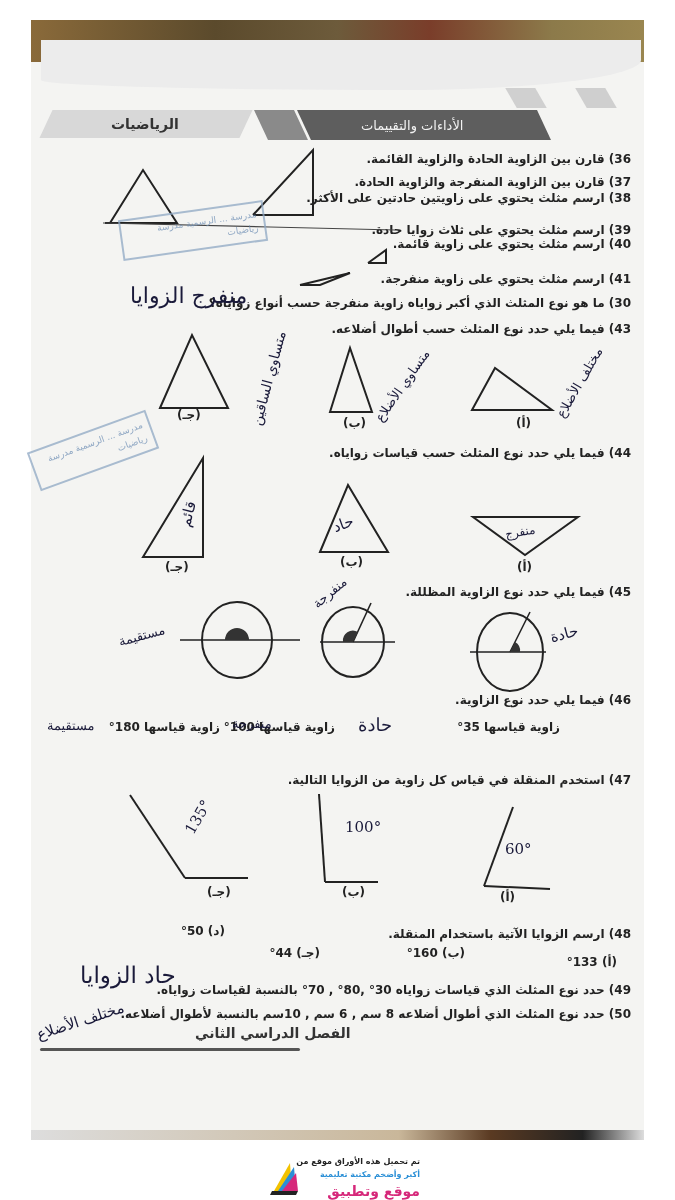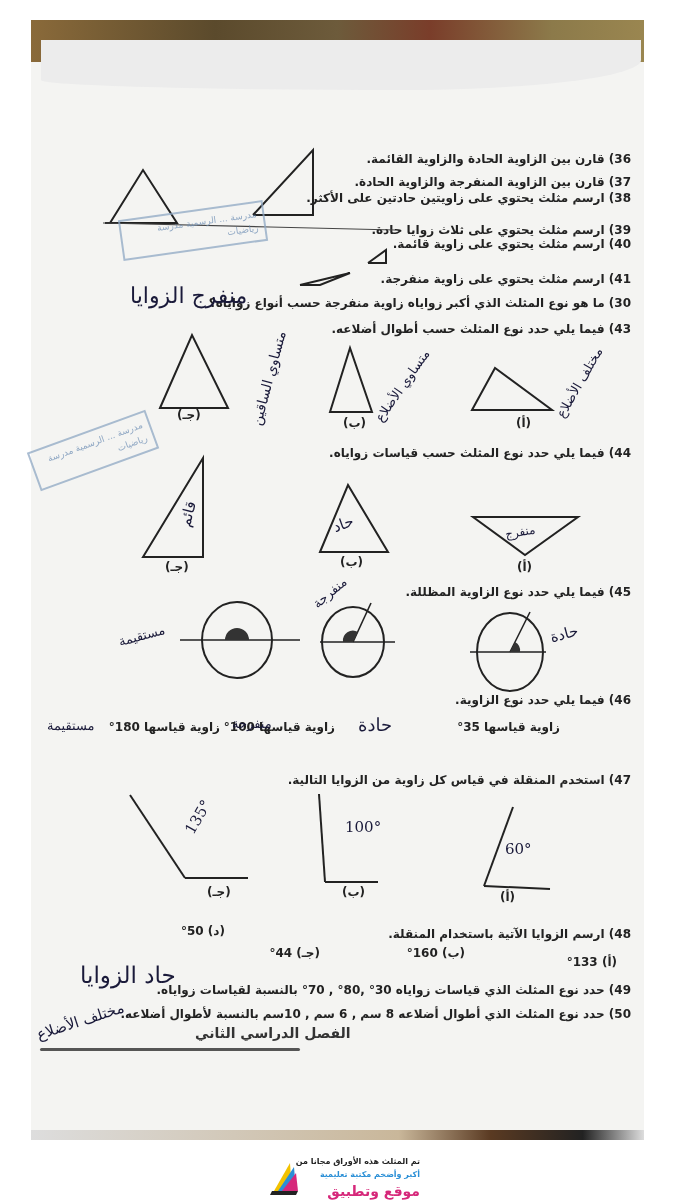--- a/index.html
+++ b/index.html
@@ -28,20 +28,29 @@
   .brand .l2 { position:absolute; right:0; top:13px; font-size:8px; color:#2a8fd6; direction:rtl; font-weight:bold; }
   .brand .l3 { position:absolute; right:0; top:26px; font-size:14px; color:#d6287a; direction:rtl; font-weight:bold; }
 </style>
 </head>
 <body>
 
 <div class="photo">
   <div class="carpet-top"></div>
   <div class="paper-top"></div>
 
+  <div class="band">
+    <div class="bar-light"></div>
+    <div class="tab-mid"></div>
+    <div class="tab-dark"></div>
+    <div class="deco1"></div>
+    <div class="deco2"></div>
+    <span class="subject">الرياضيات</span>
+    <span class="section-title">الأداءات والتقييمات</span>
+  </div>
   <div class="carpet-bottom"></div>
 </div>
 
 <div class="q" style="top:152px">36) قارن بين الزاوية الحادة والزاوية القائمة.</div>
 <div class="q" style="top:175px">37) قارن بين الزاوية المنفرجة والزاوية الحادة.</div>
 <div class="q" style="top:191px">38) ارسم مثلث يحتوي على زاويتين حادتين على الأكثر.</div>
 <div class="q" style="top:223px">39) ارسم مثلث يحتوي على ثلاث زوايا حادة.</div>
 <div class="q" style="top:237px">40) ارسم مثلث يحتوي على زاوية قائمة.</div>
 <div class="q" style="top:272px">41) ارسم مثلث يحتوي على زاوية منفرجة.</div>
 <div class="q" style="top:296px">30) ما هو نوع المثلث الذي أكبر زواياه زاوية منفرجة حسب أنواع زواياه؟</div>
@@ -143,16 +152,16 @@
 <div class="footer-title">الفصل الدراسي الثاني</div>
 <div class="footer-line"></div>
 
 <div class="brand">
   <svg style="position:absolute;left:0;top:4px" width="28" height="34">
     <polygon points="4,30 20,2 22,30" fill="#f2c200"></polygon>
     <polygon points="8,30 24,6 26,30" fill="#2a8fd6"></polygon>
     <polygon points="12,30 26,12 28,30" fill="#d6287a"></polygon>
     <polygon points="2,30 28,30 26,34 0,34" fill="#222"></polygon>
   </svg>
-  <div class="l1">تم المثلث هذه الأوراق مجانا من</div>
+  <div class="l1">تم تحميل هذه الأوراق موقع من</div>
   <div class="l2">أكبر وأضخم مكتبة تعليمية</div>
   <div class="l3">موقع وتطبيق مذكرات جاهزة</div>
 </div>
 
 </body></html>

